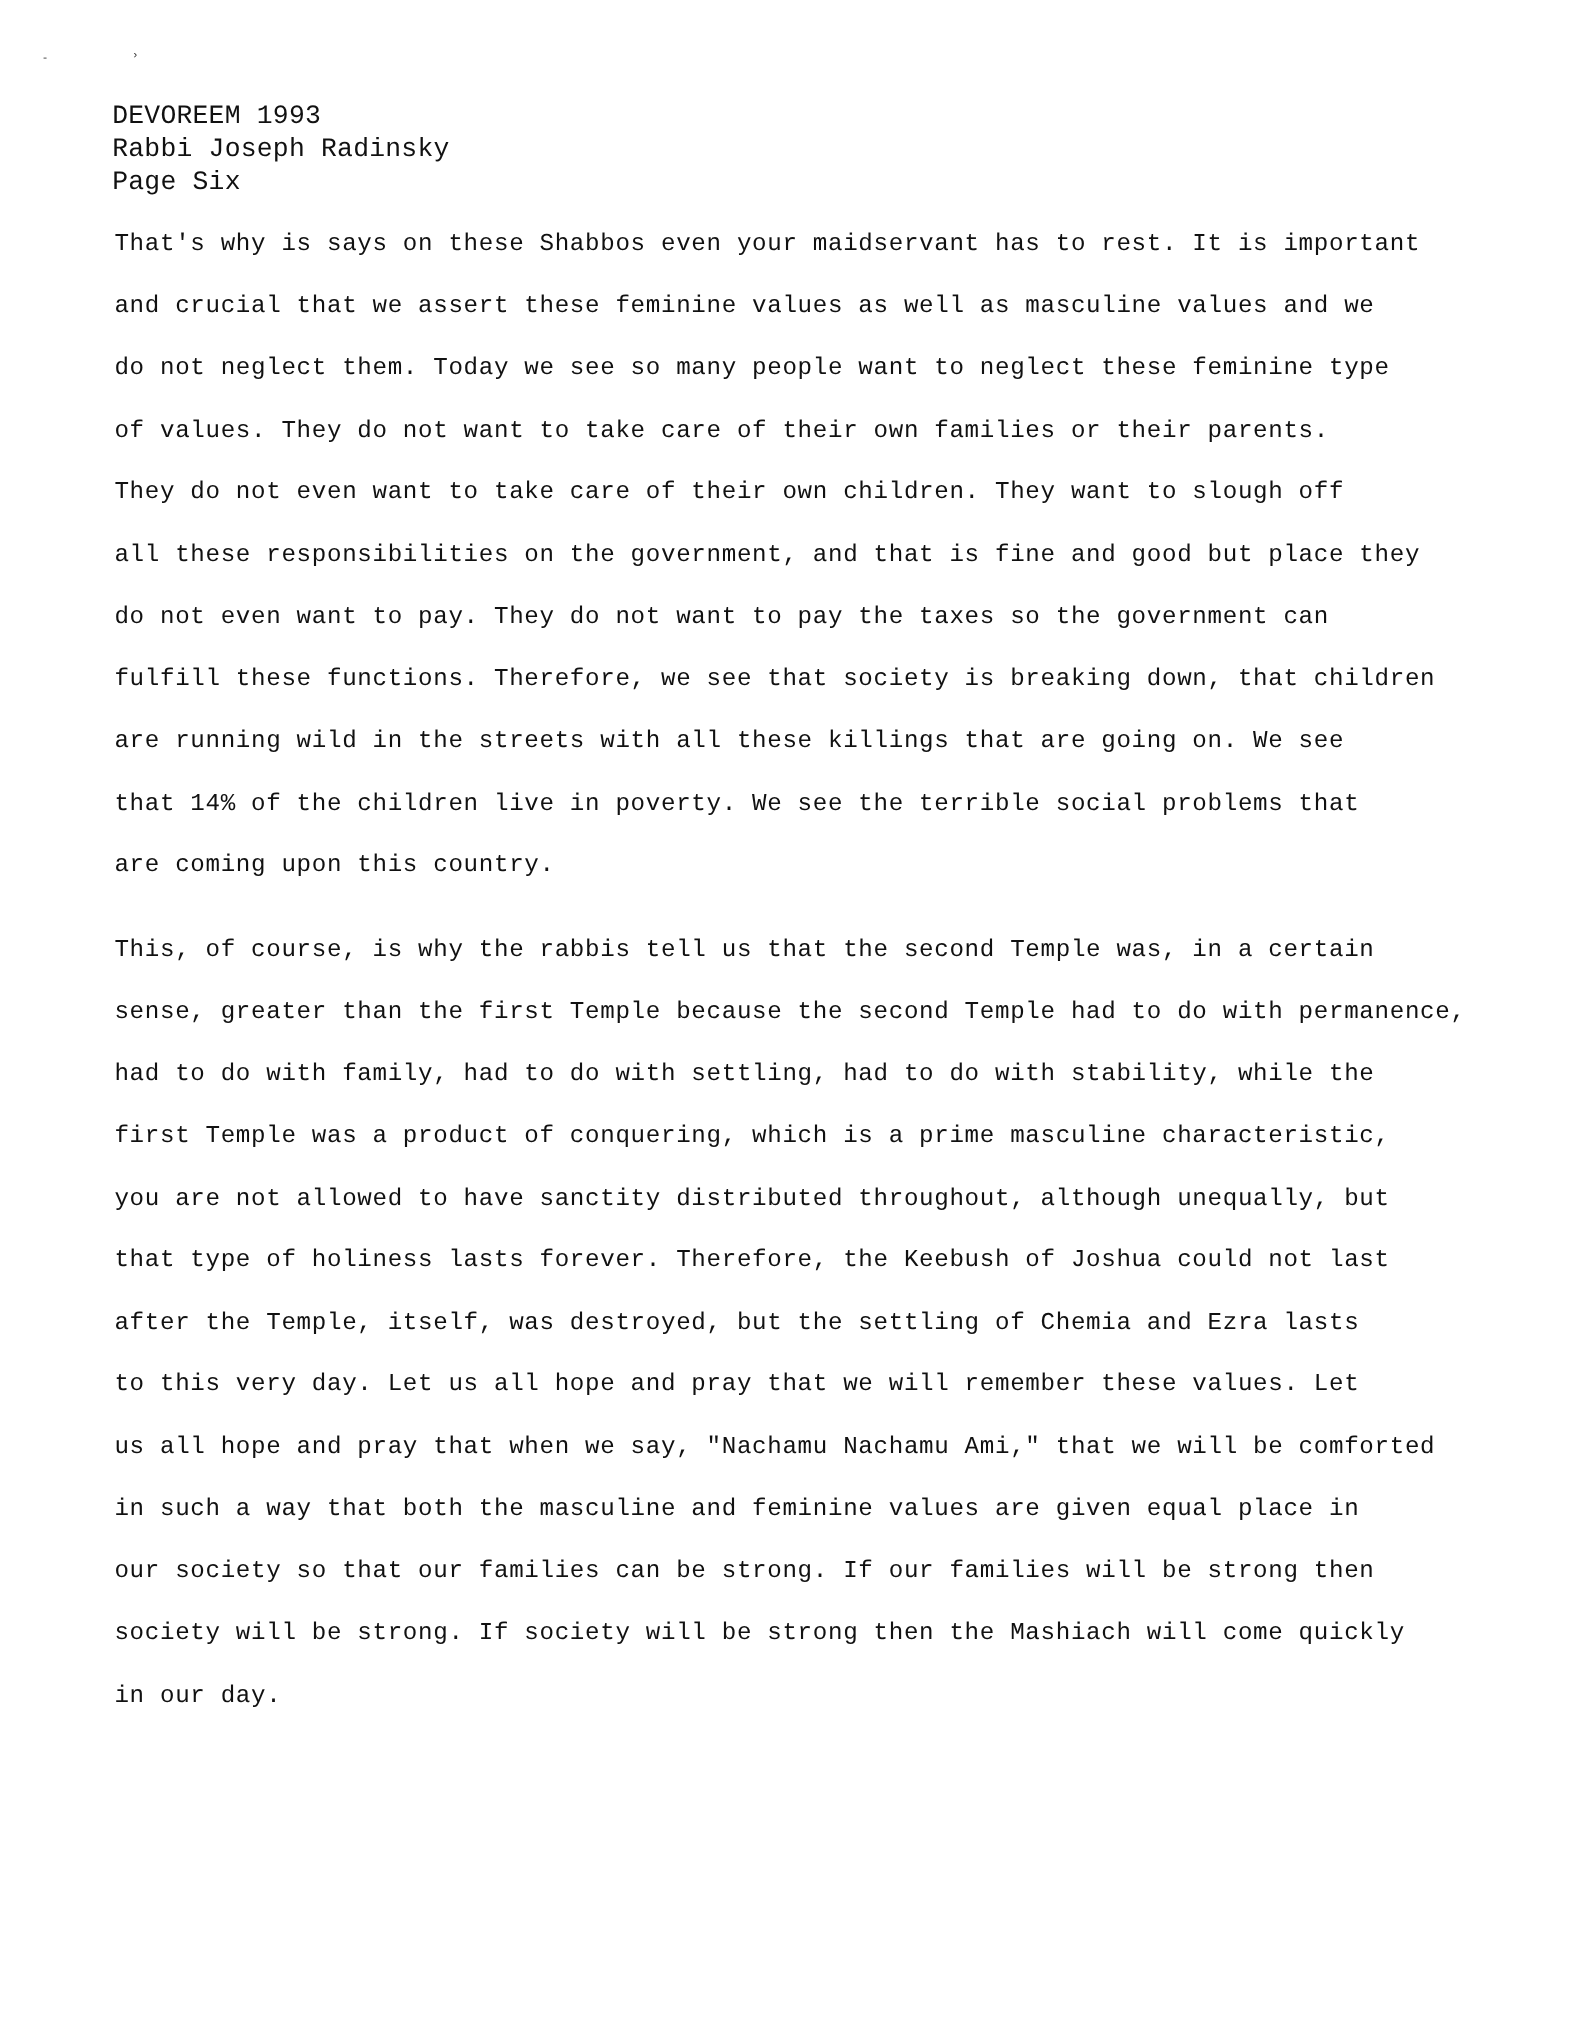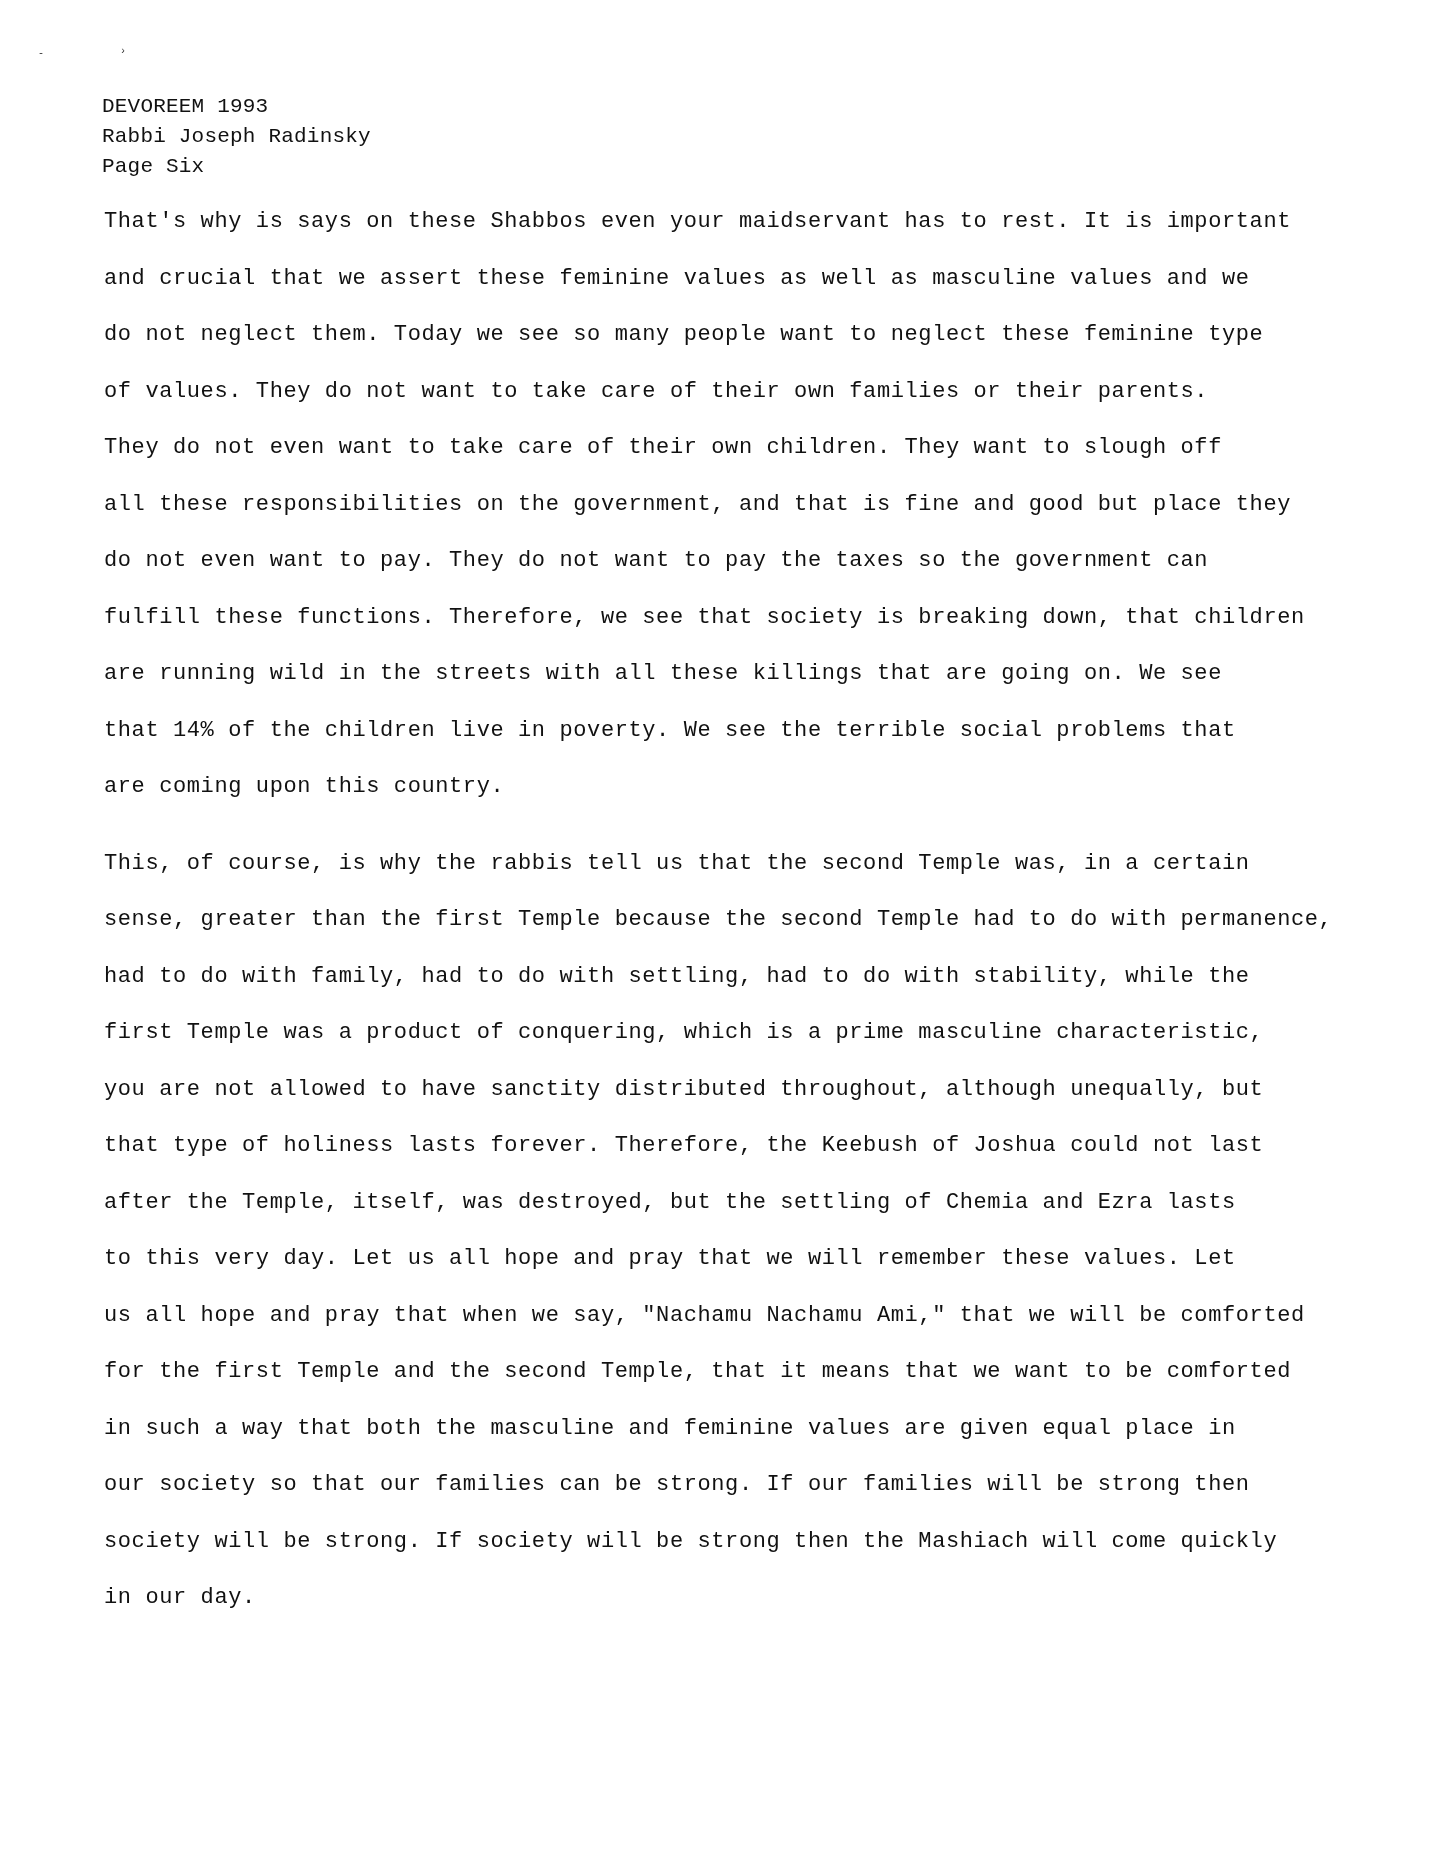--- a/index.html
+++ b/index.html
@@ -1,20 +1,20 @@
 <!DOCTYPE html>
 <html><head>
 <meta charset="utf-8">
 <style>
   html, body { margin: 0; padding: 0; background: #ffffff; }
   body { width: 1430px; height: 1851px; position: relative; overflow: hidden; color: #111; }
   .page { position: absolute; left: 0; top: 0; width: 1430px; height: 1851px; background: #fff; }
   .specks { position: absolute; left: 38px; top: 48px; font-size: 10px; color: #333; font-family: "Liberation Mono", monospace; }
   .speck2 { position: absolute; left: 120px; top: 46px; font-size: 10px; color: #333; font-family: "Liberation Mono", monospace; }
-  .header { position: absolute; left: 102px; top: 92px; font-family: "Liberation Mono", monospace; font-size: 21px; line-height: 30px; letter-spacing: 0.2px; }
+  .header { position: absolute; left: 102px; top: 92px; font-family: "Liberation Mono", monospace; font-size: 24px; line-height: 30px; letter-spacing: 0.2px; }
   .header div { white-space: nowrap; }
   .body { position: absolute; left: 104px; top: 194px; width: 1300px; font-family: "Liberation Mono", monospace; font-size: 22px; letter-spacing: 0.6px; }
   .para { margin: 0; }
   .line { white-space: nowrap; height: 56.5px; line-height: 56.5px; }
   .para + .para { margin-top: 20px; }
 </style>
 </head>
 <body>
 
 <div class="page">
@@ -44,20 +44,19 @@
     <div class="para">
       <div class="line">This, of course, is why the rabbis tell us that the second Temple was, in a certain</div>
       <div class="line">sense, greater than the first Temple because the second Temple had to do with permanence,</div>
       <div class="line">had to do with family, had to do with settling, had to do with stability, while the</div>
       <div class="line">first Temple was a product of conquering, which is a prime masculine characteristic,</div>
       <div class="line">you are not allowed to have sanctity distributed throughout, although unequally, but</div>
       <div class="line">that type of holiness lasts forever.  Therefore, the Keebush of Joshua could not last</div>
       <div class="line">after the Temple, itself, was destroyed, but the settling of Chemia and Ezra lasts</div>
       <div class="line">to this very day.  Let us all hope and pray that we will remember these values.  Let</div>
       <div class="line">us all hope and pray that when we say, "Nachamu Nachamu Ami," that we will be comforted</div>
-      <div class="line">for the first Temple and the second Temple, that it means that we want to be comforted</div>
       <div class="line">in such a way that both the masculine and feminine values are given equal place in</div>
       <div class="line">our society so that our families can be strong.  If our families will be strong then</div>
       <div class="line">society will be strong.  If society will be strong then the Mashiach will come quickly</div>
       <div class="line">in our day.</div>
     </div>
   </div>
 </div>
 
 </body></html>

